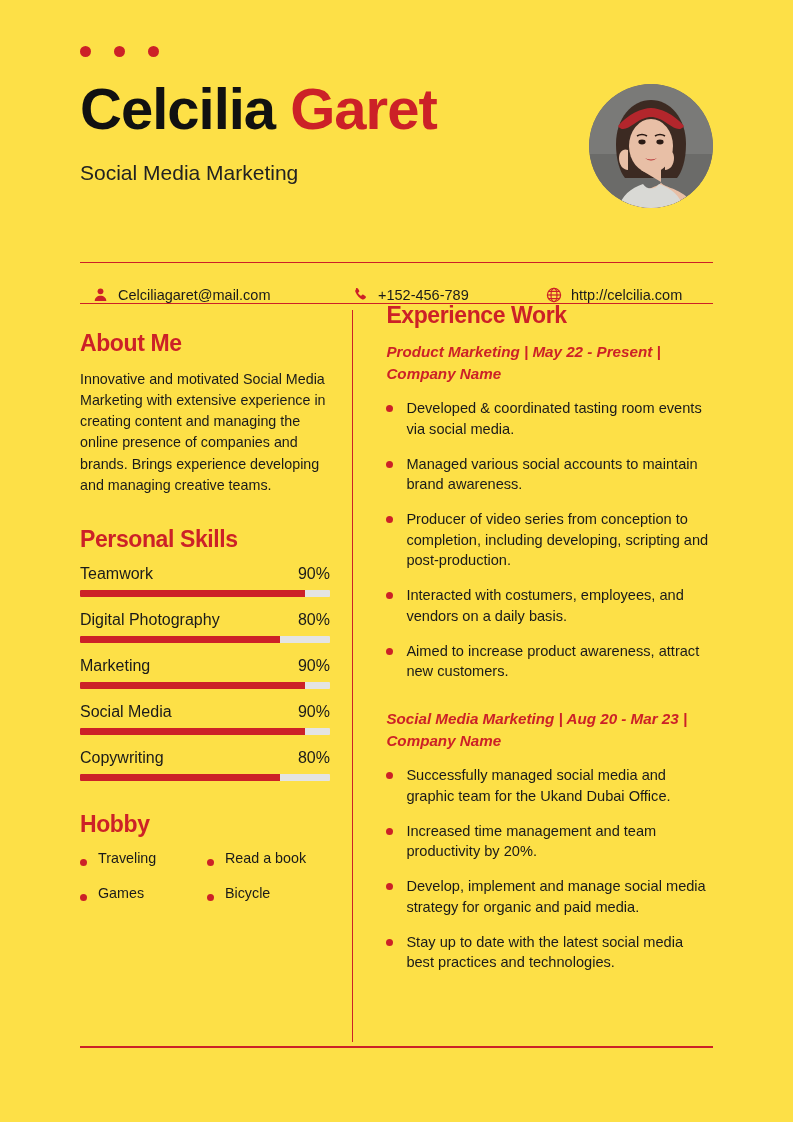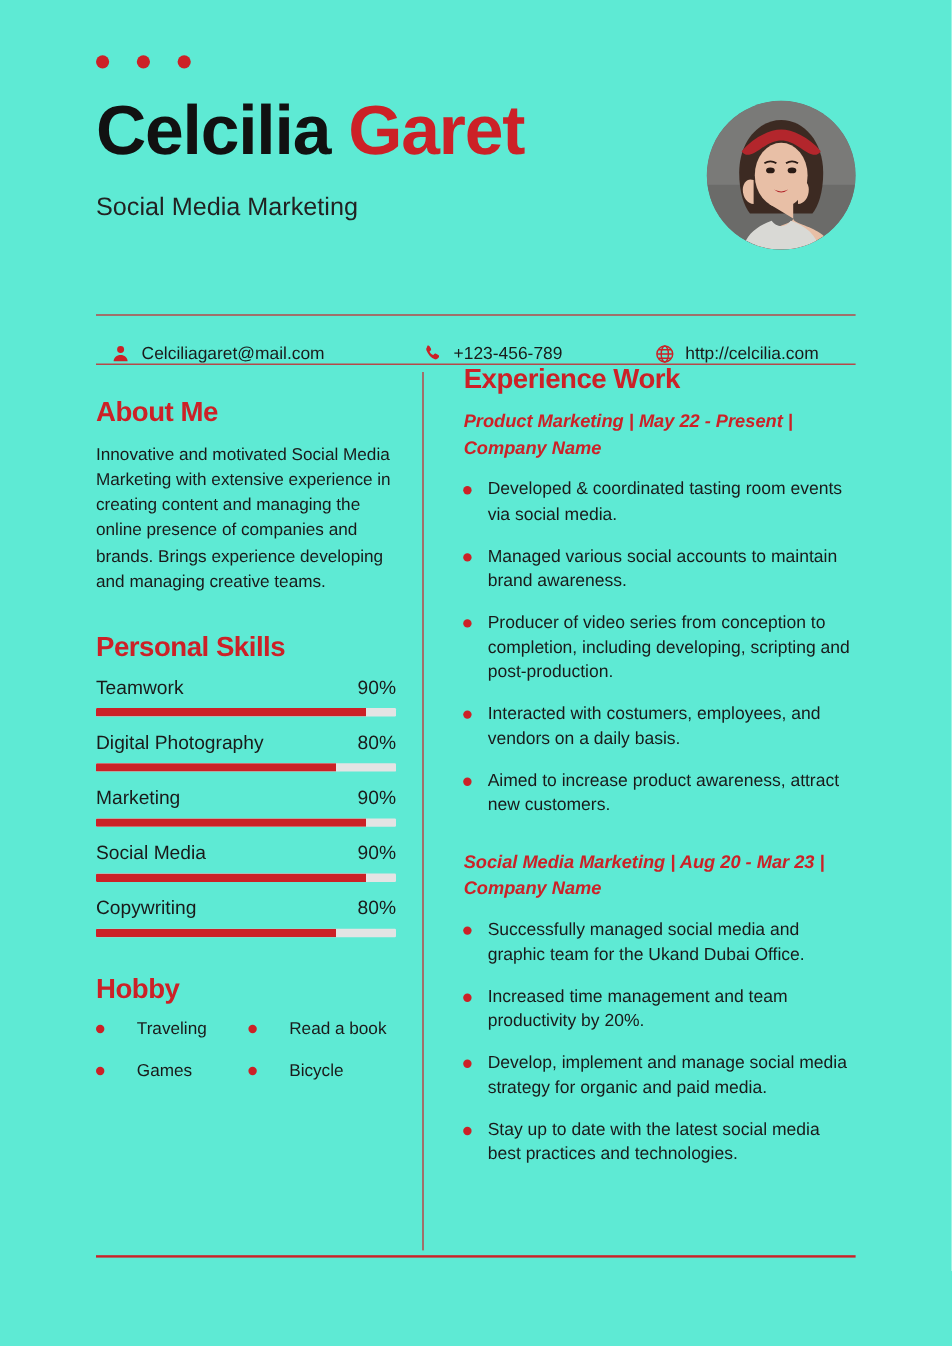--- a/index.html
+++ b/index.html
@@ -11,21 +11,21 @@
     height: 1122px;
     background: #ffffff;
     font-family: "Liberation Sans", sans-serif;
     color: #1a1a1a;
     overflow: hidden;
   }
   .page {
     position: relative;
     width: 793px;
     height: 1122px;
-    background: #5eead4;
+    background: #fde047;
     box-sizing: border-box;
   }
 
   
   .dots {
     position: absolute;
     top: 46px;
     left: 80px;
     display: flex;
     gap: 23px;
@@ -173,22 +173,22 @@
 
   
   .hobby-grid {
     display: grid;
     grid-template-columns: 127px 1fr;
     row-gap: 19px;
     margin-top: 4px;
   }
   .hobby-item {
     display: flex;
-    align-items: center;
-    gap: 27px;
+    align-items: flex-end;
+    gap: 11px;
     font-size: 14.3px;
   }
   .bullet {
     width: 7px;
     height: 7px;
     border-radius: 50%;
     background: #cc2127;
     flex: none;
   }
 
@@ -289,21 +289,21 @@
           </svg>
       </span>
       <span>Celciliagaret@mail.com</span>
     </div>
     <div class="contact-item phone">
       <span class="contact-icon">
         <svg width="15" height="15" viewBox="0 0 16 16" fill="#cc2127">
             <path d="M3.2 1.4c.7-.6 1.6-.5 2.1.3l1.2 2c.4.7.2 1.5-.4 1.9l-.8.6c.5 1.4 1.9 2.8 3.3 3.3l.6-.8c.5-.6 1.3-.8 1.9-.4l2 1.2c.8.5.9 1.4.3 2.1l-.9 1c-.6.7-1.6.9-2.5.6C6.8 11.9 4 9.1 2.5 5.1c-.3-.9-.1-1.9.6-2.5z"></path>
           </svg>
       </span>
-      <span>+123-456-789</span>
+      <span>+152-456-789</span>
     </div>
     <div class="contact-item web">
       <span class="contact-icon">
         <svg width="16" height="16" viewBox="0 0 16 16" fill="none" stroke="#cc2127" stroke-width="1.2">
             <circle cx="8" cy="8" r="6.6"></circle>
             <ellipse cx="8" cy="8" rx="3" ry="6.6"></ellipse>
             <line x1="1.6" y1="8" x2="14.4" y2="8"></line>
             <line x1="2.6" y1="4.4" x2="13.4" y2="4.4"></line>
             <line x1="2.6" y1="11.6" x2="13.4" y2="11.6"></line>
           </svg>

